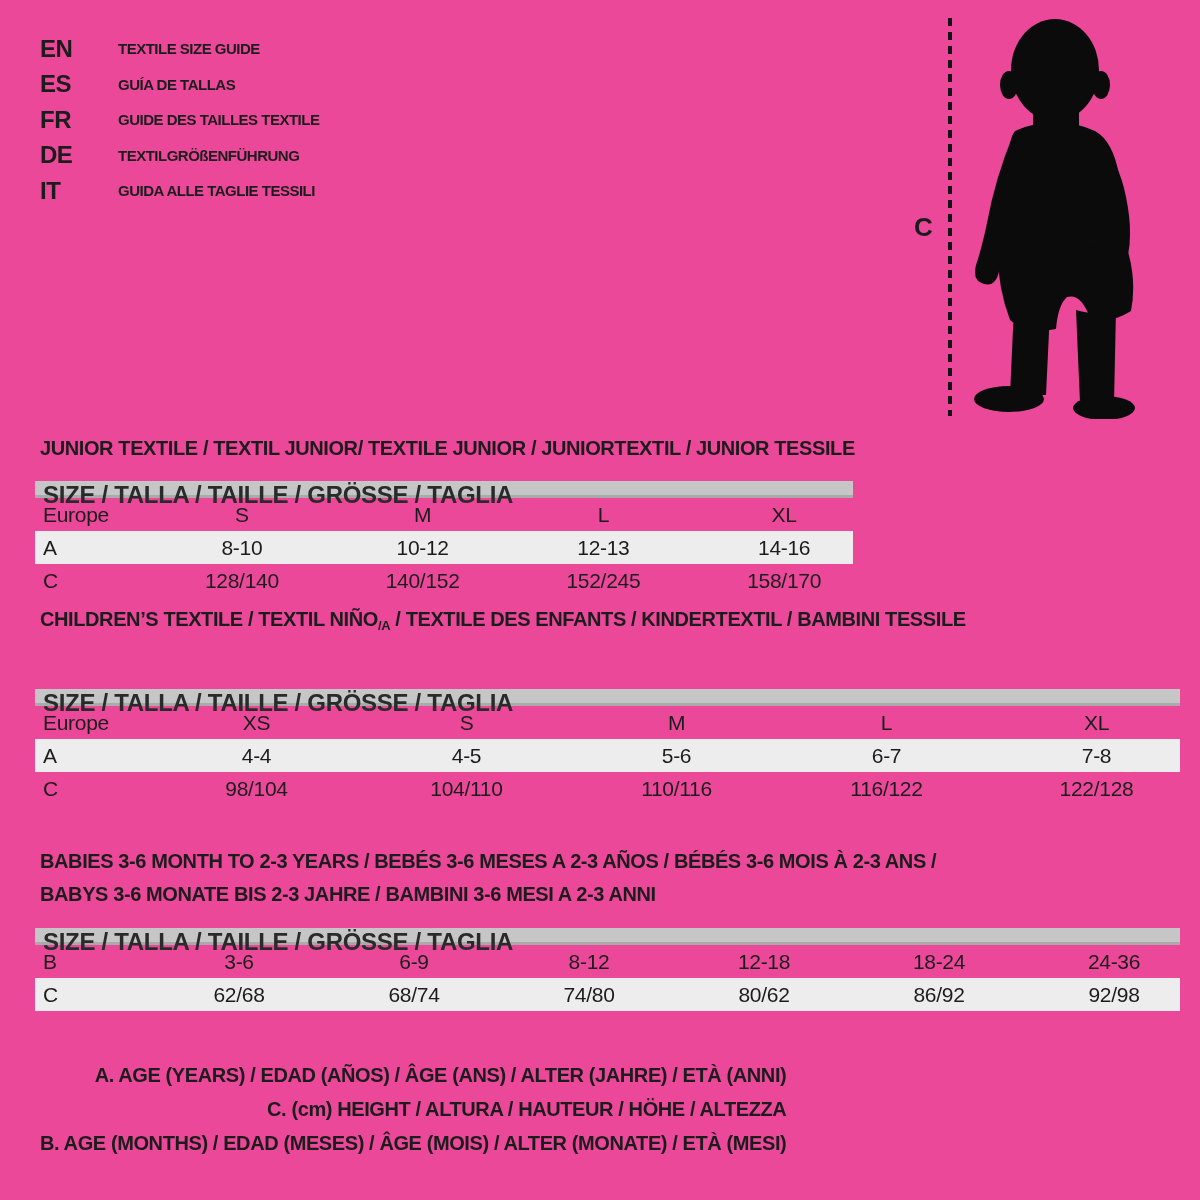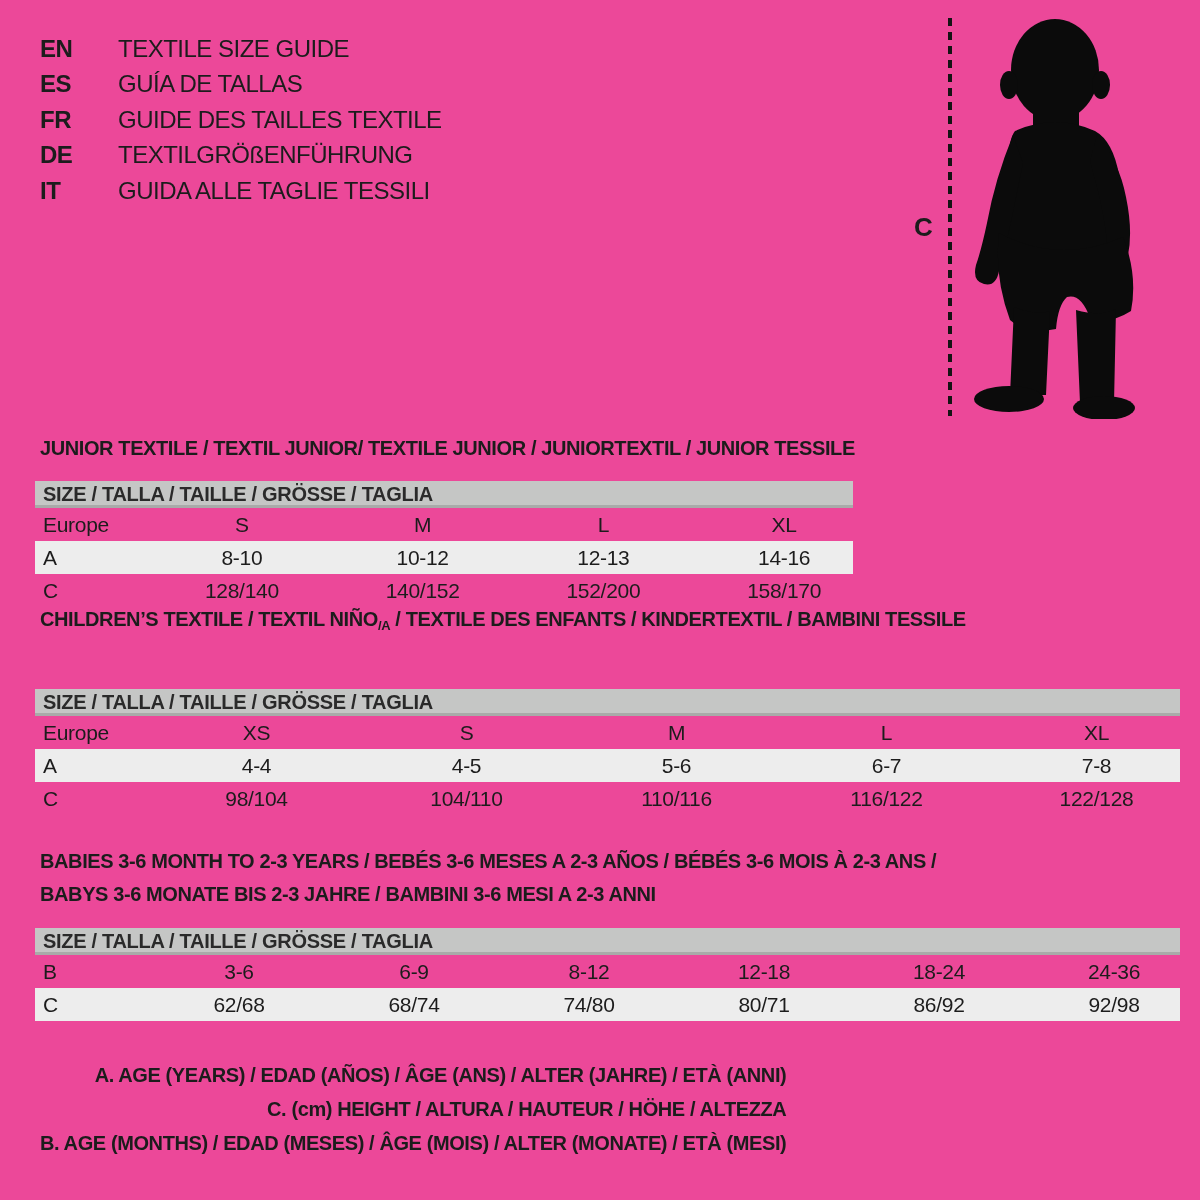--- a/index.html
+++ b/index.html
@@ -4,41 +4,41 @@
 <style>
   html,body{margin:0;padding:0;}
   #page{
     position:relative;width:1200px;height:1200px;background:#ec4899;
     font-family:"Liberation Sans",sans-serif;color:#1c1c1c;overflow:hidden;
   }
   
   .lang-list{position:absolute;left:40px;top:31px;}
   .lang-row{display:flex;height:35.5px;align-items:center;}
   .lang-code{width:78px;font-weight:bold;font-size:24px;letter-spacing:-0.5px;}
-  .lang-label{font-weight:normal;font-size:24px;letter-spacing:-0.5px;white-space:nowrap;}
+  .lang-label{font-weight:bold;font-size:15px;letter-spacing:-0.5px;white-space:nowrap;}
   
   .measure-line{
     position:absolute;left:948px;top:18px;width:4px;height:398px;
     background:repeating-linear-gradient(to bottom,#141414 0 8px,transparent 8px 14px);
   }
   .measure-label{position:absolute;left:914px;top:212px;font-weight:bold;font-size:26px;}
   .silhouette{position:absolute;left:963px;top:13px;}
   
   .sec-title{
     position:absolute;left:40px;font-weight:bold;font-size:20px;
     letter-spacing:-0.4px;white-space:nowrap;
   }
   .sec-title sub{font-size:13px;vertical-align:-4px;}
   
   .stable{position:absolute;left:35px;}
   .w-junior{width:818px;}
   .w-wide{width:1145px;}
   .band{
-    height:27px;background:#c5c6c5;border-bottom:3px solid #a9aaa9;
-    font-weight:bold;font-size:20px;letter-spacing:-0.3px;color:#2a2a2a;
+    height:17px;background:#c5c6c5;border-bottom:3px solid #a9aaa9;
+    font-weight:bold;font-size:24px;letter-spacing:-0.3px;color:#2a2a2a;
     line-height:27px;padding-left:8px;box-sizing:border-box;
   }
   .trow{display:grid;height:33px;align-items:center;font-size:21px;letter-spacing:-0.3px;gap:43px;}
   .g5{grid-template-columns:95px repeat(4,1fr);}
   .g6{grid-template-columns:95px repeat(5,1fr);}
   .g7{grid-template-columns:95px repeat(6,1fr);}
   .shaded{background:#ededed;}
   .lbl{padding-left:8px;}
   .val{text-align:center;}
   
@@ -117,21 +117,21 @@
       <span class="lbl">A</span>
       <span class="val">8-10</span>
       <span class="val">10-12</span>
       <span class="val">12-13</span>
       <span class="val">14-16</span>
     </div>
     <div class="trow g5">
       <span class="lbl">C</span>
       <span class="val">128/140</span>
       <span class="val">140/152</span>
-      <span class="val">152/200</span>
+      <span class="val">152/245</span>
       <span class="val">158/170</span>
     </div>
   </div>
 
   <div class="sec-title" style="top:608px;">
     <span>CHILDREN’S TEXTILE / TEXTIL NIÑO</span><sub>/A</sub><span> / TEXTILE DES ENFANTS / KINDERTEXTIL / BAMBINI TESSILE</span>
   </div>
   <div class="stable w-wide" style="top:689px;">
     <div class="band">SIZE / TALLA / TAILLE / GRÖSSE / TAGLIA</div>
     <div class="trow g6">
@@ -171,21 +171,21 @@
       <span class="val">8-12</span>
       <span class="val">12-18</span>
       <span class="val">18-24</span>
       <span class="val">24-36</span>
     </div>
     <div class="trow g7 shaded">
       <span class="lbl">C</span>
       <span class="val">62/68</span>
       <span class="val">68/74</span>
       <span class="val">74/80</span>
-      <span class="val">80/71</span>
+      <span class="val">80/62</span>
       <span class="val">86/92</span>
       <span class="val">92/98</span>
     </div>
   </div>
 
   <div class="legend">
     <div class="legend-line">A. AGE (YEARS) / EDAD (AÑOS) / ÂGE (ANS) / ALTER (JAHRE) / ETÀ (ANNI)</div>
     <div class="legend-line">C. (cm) HEIGHT / ALTURA / HAUTEUR / HÖHE / ALTEZZA</div>
     <div class="legend-line">B. AGE (MONTHS) / EDAD (MESES) / ÂGE (MOIS) / ALTER (MONATE) / ETÀ (MESI)</div>
   </div>

